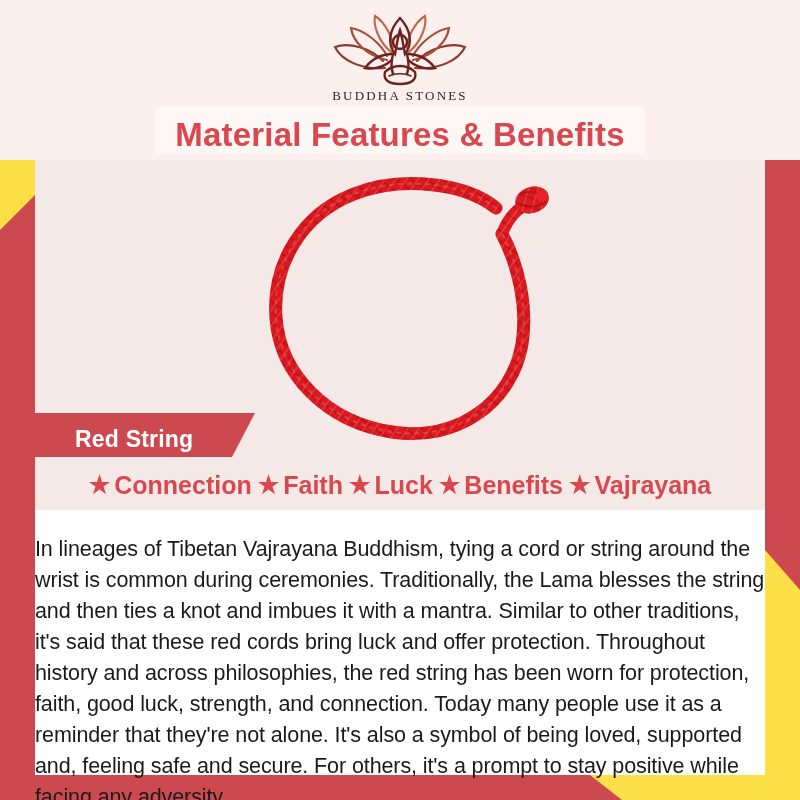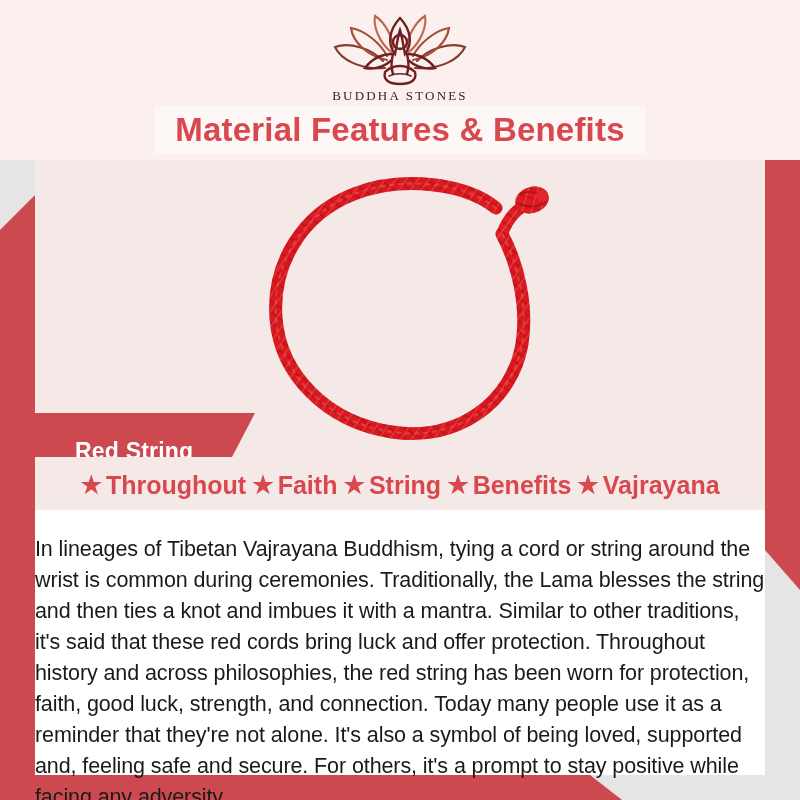--- a/index.html
+++ b/index.html
@@ -5,21 +5,21 @@
   html, body {
     margin: 0;
     padding: 0;
     background: #ffffff;
   }
   #poster {
     position: relative;
     width: 800px;
     height: 800px;
     overflow: hidden;
-    background: #e5e5e5;
+    background: #fde047;
     font-family: "Liberation Sans", sans-serif;
   }
 
   
   .band-top {
     position: absolute;
     top: 0;
     left: 0;
     width: 800px;
     height: 50px;
@@ -96,21 +96,21 @@
 
   
   .title-band {
     position: absolute;
     left: 155px;
     top: 106px;
     width: 490px;
     height: 48px;
     background: #fdf7f5;
     display: flex;
-    align-items: center;
+    align-items: flex-end;
     justify-content: center;
   }
   .title-band h1 {
     margin: 0;
     font-size: 33px;
     font-weight: bold;
     color: #d9474f;
     letter-spacing: 0.2px;
     white-space: nowrap;
   }
@@ -134,21 +134,21 @@
   
   .label-banner {
     position: absolute;
     left: 35px;
     top: 413px;
     width: 220px;
     height: 52px;
     background: #cd4950;
     clip-path: polygon(0 0, 220px 0, 197px 44px, 0 44px);
     display: flex;
-    align-items: flex-end;
+    align-items: center;
   }
   .label-banner span {
     margin-left: 40px;
     color: #ffffff;
     font-size: 23px;
     font-weight: bold;
     letter-spacing: 0.2px;
   }
 
   
@@ -290,29 +290,29 @@
     </svg>
   </div>
 
   <div class="label-banner">
     <span>Red String</span>
   </div>
 
   <div class="benefits">
     <div class="benefit">
       <span class="star">★</span>
-      <span>Throughout</span>
+      <span>Connection</span>
     </div>
     <div class="benefit">
       <span class="star">★</span>
       <span>Faith</span>
     </div>
     <div class="benefit">
       <span class="star">★</span>
-      <span>String</span>
+      <span>Luck</span>
     </div>
     <div class="benefit">
       <span class="star">★</span>
       <span>Benefits</span>
     </div>
     <div class="benefit">
       <span class="star">★</span>
       <span>Vajrayana</span>
     </div>
   </div>

